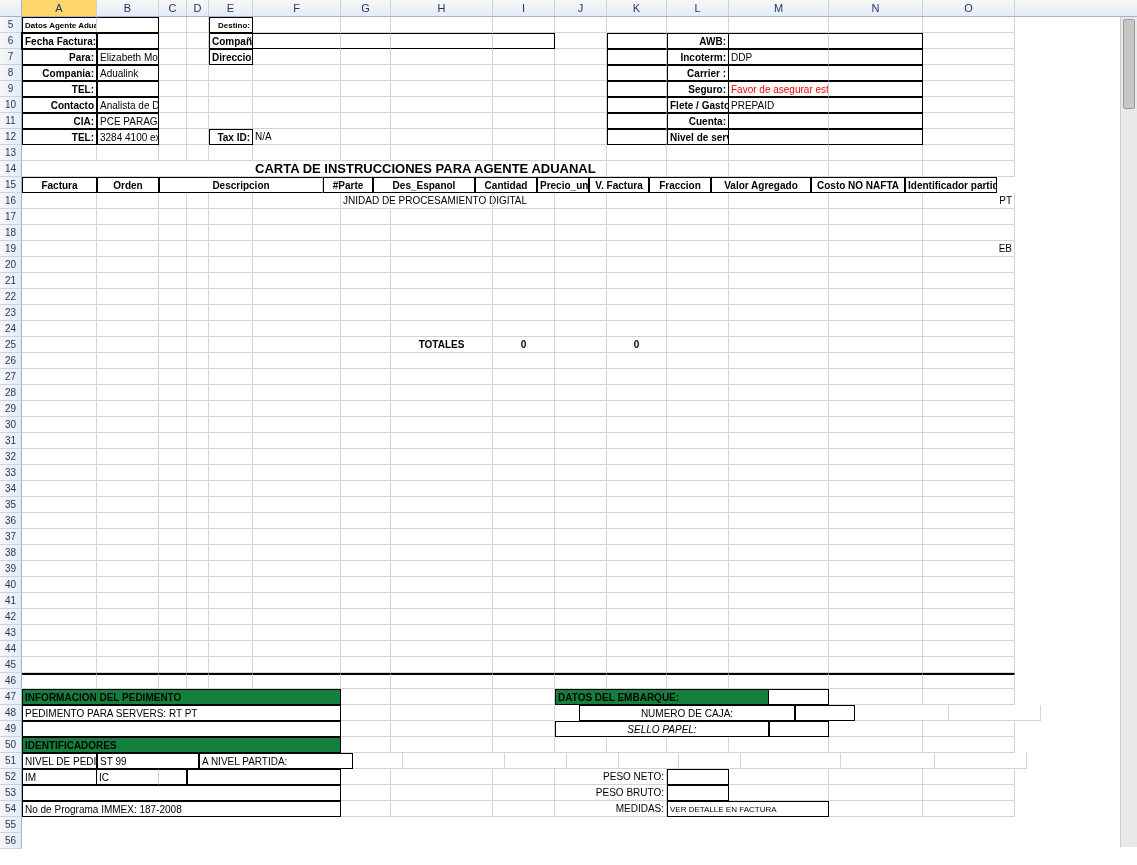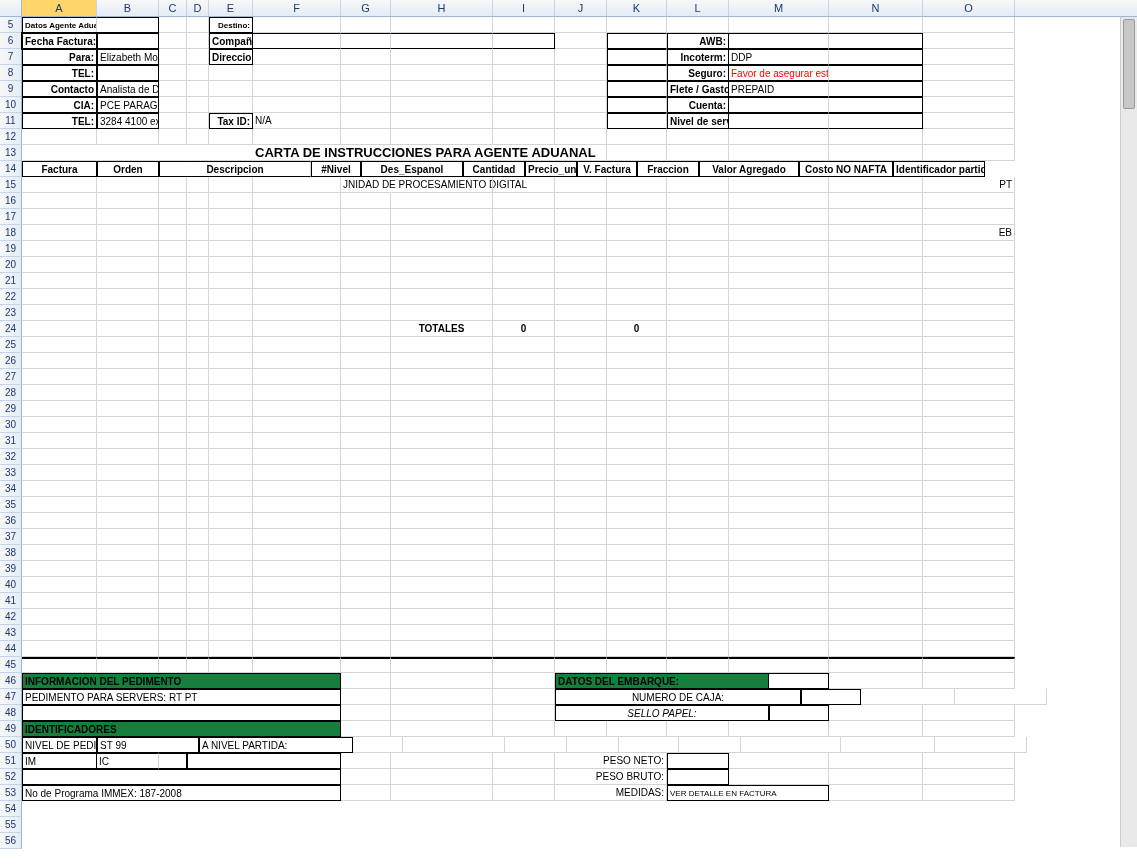--- a/index.html
+++ b/index.html
@@ -213,20 +213,37 @@
       <div class="cell cH"></div>
       <div class="cell cI"></div>
       <div class="cell cJ"></div>
       <div class="cell cK bord-t bord-b bord-l"></div>
       <div class="cell cL bold right bord">Incoterm:</div>
       <div class="cell cM bord-t bord-b">DDP</div>
       <div class="cell cN bord-t bord-b bord-r"></div>
       <div class="cell cO"></div>
     </div>
     <div class="grow">
+      <div class="cell cA bold right bord">Compania:</div>
+      <div class="cell cB bord">Adualink</div>
+      <div class="cell cC"></div>
+      <div class="cell cD"></div>
+      <div class="cell cE bold right"></div>
+      <div class="cell cF"></div>
+      <div class="cell cG"></div>
+      <div class="cell cH"></div>
+      <div class="cell cI"></div>
+      <div class="cell cJ"></div>
+      <div class="cell cK bord-t bord-b bord-l"></div>
+      <div class="cell cL bold right bord">Carrier :</div>
+      <div class="cell cM bord-t bord-b"></div>
+      <div class="cell cN bord-t bord-b bord-r"></div>
+      <div class="cell cO"></div>
+    </div>
+    <div class="grow">
       <div class="cell cA bold right bord">TEL:</div>
       <div class="cell cB bord"></div>
       <div class="cell cC"></div>
       <div class="cell cD"></div>
       <div class="cell cE bold right"></div>
       <div class="cell cF"></div>
       <div class="cell cG"></div>
       <div class="cell cH"></div>
       <div class="cell cI"></div>
       <div class="cell cJ"></div>
@@ -317,22 +334,22 @@
       <div class="cell cJ"></div>
       <div class="cell cK"></div>
       <div class="cell cL"></div>
       <div class="cell cM"></div>
       <div class="cell cN"></div>
       <div class="cell cO"></div>
     </div>
     <div class="grow">
       <div class="cell cA center bold bord">Factura</div>
       <div class="cell cB center bold bord">Orden</div>
-      <div class="cell cC center bold bord-t bord-b bord-l" style="width: 152px;">Descripcion</div>
-      <div class="cell cG center bold bord">#Nivel</div>
+      <div class="cell cC center bold bord-t bord-b bord-l" style="width: 164px;">Descripcion</div>
+      <div class="cell cG center bold bord">#Parte</div>
       <div class="cell cH center bold bord">Des_Espanol</div>
       <div class="cell cI center bold bord">Cantidad</div>
       <div class="cell cJ center bold bord">Precio_unit</div>
       <div class="cell cK center bold bord">V. Factura</div>
       <div class="cell cL center bold bord">Fraccion</div>
       <div class="cell cM center bold bord">Valor Agregado</div>
       <div class="cell cN center bold bord">Costo NO NAFTA</div>
       <div class="cell cO center bold bord">Identificador partida</div>
     </div>
     <div class="grow">
@@ -870,21 +887,21 @@
       <div class="cell cJ bold gray bord" style="width: 214px;">DATOS DEL EMBARQUE:</div>
       <div class="cell cM bord-t bord-b bord-r" style="width: 60px;"></div>
       <div class="cell cN"></div>
       <div class="cell cO"></div>
     </div>
     <div class="grow">
       <div class="cell cA bord" style="width: 319px;">PEDIMENTO PARA SERVERS:       RT   PT</div>
       <div class="cell cG"></div>
       <div class="cell cH"></div>
       <div class="cell cI"></div>
-      <div class="cell cJ center bord" style="width: 246px;">NUMERO DE CAJA:</div>
+      <div class="cell cJ center bord" style="width: 216px; margin-left: 24px;">NUMERO DE CAJA:</div>
       <div class="cell cM bord" style="width: 60px;"></div>
       <div class="cell cN"></div>
       <div class="cell cO"></div>
     </div>
     <div class="grow">
       <div class="cell cA bord" style="width: 319px;"></div>
       <div class="cell cG"></div>
       <div class="cell cH"></div>
       <div class="cell cI"></div>
       <div class="cell cJ center bord" style="width: 214px; font-style: italic;">SELLO PAPEL:</div>

